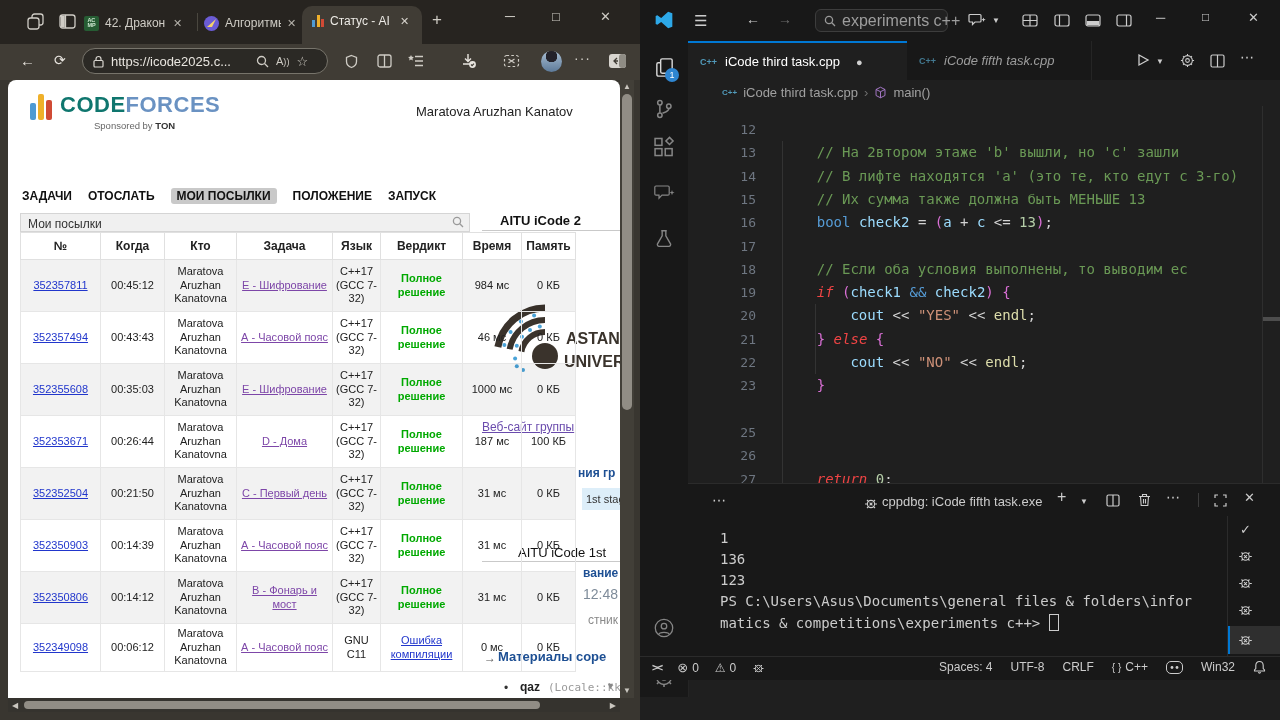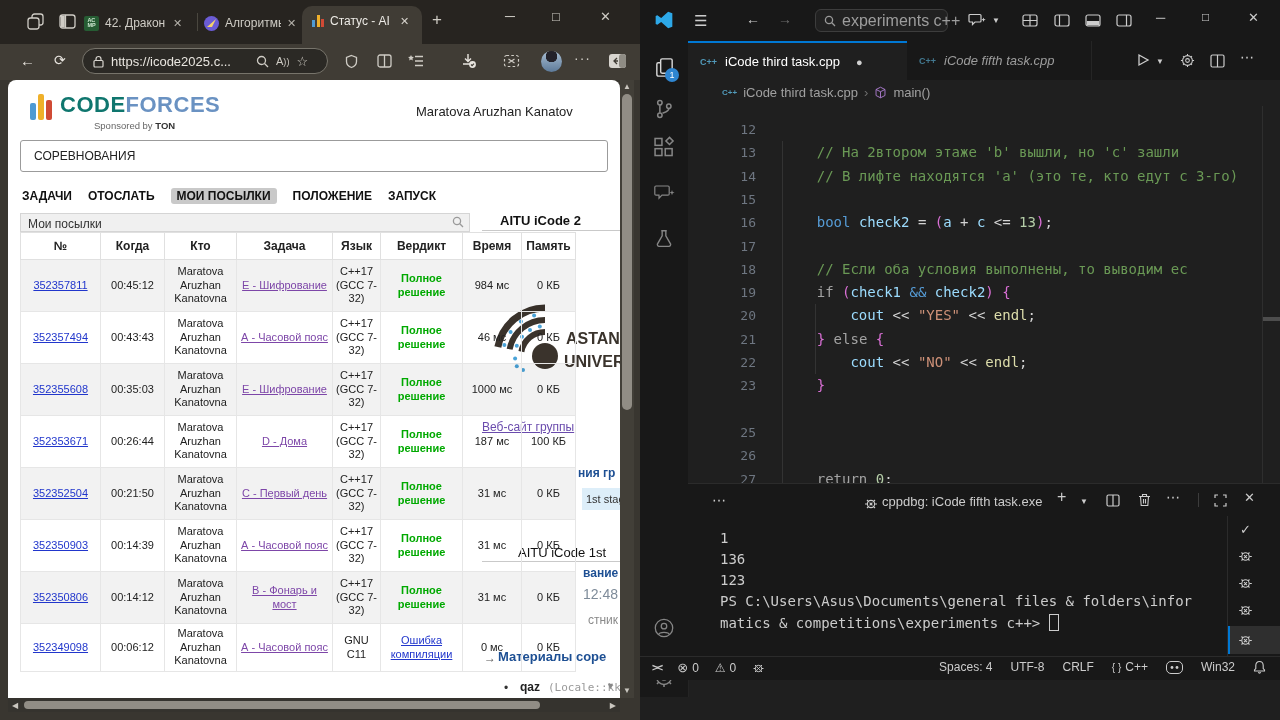--- a/index.html
+++ b/index.html
@@ -35,21 +35,21 @@
   #activity{left:0;top:41px;width:48px;height:656px;background:#181818;border-right:1px solid #242424;}
   #breadcrumb{left:48px;top:80px;width:592px;height:26px;background:#1f1f1f;color:#a0a0a0;font-size:13px;}
   #editor{left:48px;top:106px;width:592px;height:418px;background:#1f1f1f;overflow:hidden;}
   .code-line{position:absolute;left:0;width:574px;height:23.3px;white-space:pre;
              font-family:"DejaVu Sans Mono",monospace;font-size:14px;line-height:23.3px;}
   .code-line .ln{position:absolute;left:20px;width:48px;text-align:right;color:#6e7681;font-size:13px;}
   .code-line.active-line .ln{color:#c6c6c6;}
   .code-line.active-line{border-top:1px solid #343434;border-bottom:1px solid #343434;height:21.3px;}
   .code-line .code{position:absolute;left:95px;}
   .tok-pl,.tok-op{color:#d4d4d4;} .tok-com{color:#6A9955;} .tok-kw{color:#569CD6;}
-  .tok-ctl{color:#a3a3a3;} .tok-var{color:#9CDCFE;} .tok-opb{color:#569CD6;}
+  .tok-ctl{color:#ef4444;font-style:italic;} .tok-var{color:#9CDCFE;} .tok-opb{color:#569CD6;}
   .tok-num{color:#B5CEA8;} .tok-str{color:#CE9178;} .tok-fn{color:#DCDCAA;}
   .tok-br2{color:#DA70D6;} .tok-br1{color:#FFD700;}
   #panel{left:48px;top:483px;width:592px;height:173px;background:#181818;border-top:1px solid #2b2b2b;}
   #panel{top:483px;} 
   .term-line{position:absolute;left:32px;font-family:"DejaVu Sans Mono",monospace;font-size:14px;color:#cccccc;white-space:pre;}
   #statusbar{left:0;top:656px;width:640px;height:23px;background:#181818;border-top:1px solid #2b2b2b;
              color:#cccccc;font-size:12px;}
   .sb-item{display:inline-flex;align-items:center;gap:4px;}
   .mono{font-family:"DejaVu Sans Mono",monospace;}
   svg{display:block;}
@@ -176,23 +176,20 @@
 
       <span class="ab" style="left:22px;top:12px;display:inline-flex;align-items:flex-end;gap:2px;height:28px;">
         <span style="width:6px;height:17px;background:#4e9ad4;border-radius:2px;"></span>
         <span style="width:6px;height:26px;background:#efb02a;border-radius:2px;"></span>
         <span style="width:6px;height:20px;background:#d04a35;border-radius:2px;"></span>
       </span>
       <span class="ab" style="left:52px;top:12px;font-size:22px;font-weight:bold;letter-spacing:.5px;"><span style="color:#0f766e;">CODE</span><span style="color:#6a92c2;">FORCES</span></span>
       <span class="ab" style="left:86px;top:40px;font-size:9.5px;color:#666;"><span>Sponsored by </span><b style="color:#333;">TON</b></span>
       <span class="ab" style="left:408px;top:24px;font-size:13px;color:#222;white-space:nowrap;">Maratova Aruzhan Kanatov</span>
 
-      <div class="ab" style="left:12px;top:60px;width:588px;height:32px;border:1px solid #9b9b9b;border-radius:3px;box-sizing:border-box;">
-        <span style="position:absolute;left:13px;top:8px;font-size:12px;color:#222;">СОРЕВНОВАНИЯ</span>
-      </div>
 
       <div class="ab" style="left:14px;top:108px;display:flex;gap:16px;align-items:center;">
         <span class="cf-nav">ЗАДАЧИ</span>
         <span class="cf-nav">ОТОСЛАТЬ</span>
         <span class="cf-nav" style="background:#c9c9c9;border-radius:3px;padding:1px 6px;">МОИ ПОСЫЛКИ</span>
         <span class="cf-nav">ПОЛОЖЕНИЕ</span>
         <span class="cf-nav">ЗАПУСК</span>
       </div>
 
       <div class="ab" style="left:0;top:0;width:612px;height:618px;z-index:1;">
@@ -526,21 +523,21 @@
         </span>
         <span>main()</span>
       </div>
     </div>
 
     <div id="editor" class="ab">
       <div id="code-lines" style="position:absolute;left:0;top:0;width:592px;height:418px;">
           <div class="code-line" style="top: 12px;"><span class="ln">12</span><span class="code"></span></div>
           <div class="code-line" style="top: 35.3px;"><span class="ln">13</span><span class="code"><span class="tok-com">    // На 2втором этаже 'b' вышли, но 'c' зашли</span></span></div>
           <div class="code-line" style="top: 58.6px;"><span class="ln">14</span><span class="code"><span class="tok-com">    // В лифте находятся 'a' (это те, кто едут с 3-го)</span></span></div>
-          <div class="code-line" style="top: 81.9px;"><span class="ln">15</span></div>
+          <div class="code-line" style="top: 81.9px;"><span class="ln">15</span><span class="code"><span class="tok-com">    // Их сумма также должна быть МЕНЬШЕ 13</span></span></div>
           <div class="code-line" style="top: 105.2px;"><span class="ln">16</span><span class="code"><span class="tok-pl">    </span><span class="tok-kw">bool</span><span class="tok-pl"> </span><span class="tok-var">check2</span><span class="tok-op"> = </span><span class="tok-br2">(</span><span class="tok-var">a</span><span class="tok-op"> + </span><span class="tok-var">c</span><span class="tok-op"> &lt;= </span><span class="tok-num">13</span><span class="tok-br2">)</span><span class="tok-op">;</span></span></div>
           <div class="code-line" style="top: 128.5px;"><span class="ln">17</span><span class="code"></span></div>
           <div class="code-line" style="top: 151.8px;"><span class="ln">18</span><span class="code"><span class="tok-com">    // Если оба условия выполнены, то выводим ес</span></span></div>
           <div class="code-line" style="top: 175.1px;"><span class="ln">19</span><span class="code"><span class="tok-pl">    </span><span class="tok-ctl">if</span><span class="tok-pl"> </span><span class="tok-br2">(</span><span class="tok-var">check1</span><span class="tok-pl"> </span><span class="tok-opb">&amp;&amp;</span><span class="tok-pl"> </span><span class="tok-var">check2</span><span class="tok-br2">)</span><span class="tok-pl"> </span><span class="tok-br2">{</span></span></div>
           <div class="code-line" style="top: 198.4px;"><span class="ln">20</span><span class="code"><span class="tok-pl">        </span><span class="tok-var">cout</span><span class="tok-pl"> </span><span class="tok-op">&lt;&lt;</span><span class="tok-pl"> </span><span class="tok-str">"YES"</span><span class="tok-pl"> </span><span class="tok-op">&lt;&lt;</span><span class="tok-pl"> </span><span class="tok-fn">endl</span><span class="tok-op">;</span></span></div>
           <div class="code-line" style="top: 221.7px;"><span class="ln">21</span><span class="code"><span class="tok-pl">    </span><span class="tok-br2">}</span><span class="tok-pl"> </span><span class="tok-ctl">else</span><span class="tok-pl"> </span><span class="tok-br2">{</span></span></div>
           <div class="code-line" style="top: 245px;"><span class="ln">22</span><span class="code"><span class="tok-pl">        </span><span class="tok-var">cout</span><span class="tok-pl"> </span><span class="tok-op">&lt;&lt;</span><span class="tok-pl"> </span><span class="tok-str">"NO"</span><span class="tok-pl"> </span><span class="tok-op">&lt;&lt;</span><span class="tok-pl"> </span><span class="tok-fn">endl</span><span class="tok-op">;</span></span></div>
           <div class="code-line" style="top: 268.3px;"><span class="ln">23</span><span class="code"><span class="tok-pl">    </span><span class="tok-br2">}</span></span></div>
           <div class="code-line" style="top: 314.9px;"><span class="ln">25</span><span class="code"></span></div>
           <div class="code-line" style="top: 338.2px;"><span class="ln">26</span><span class="code"></span></div>

